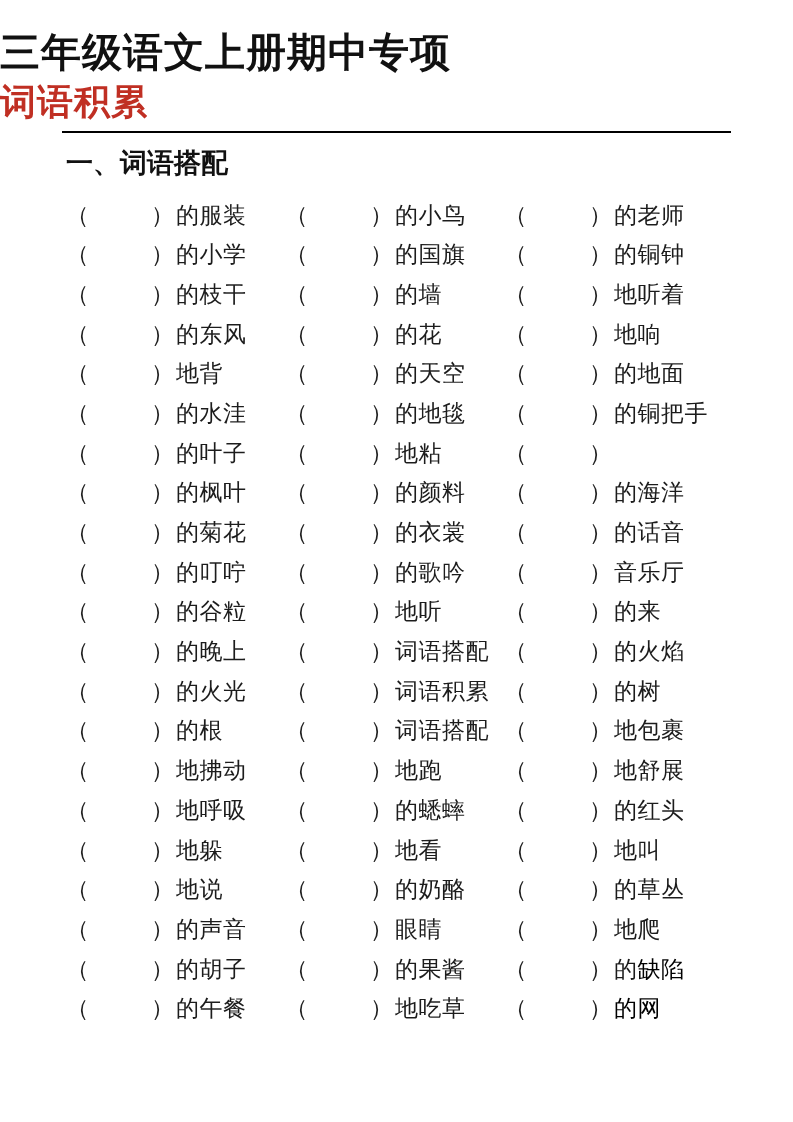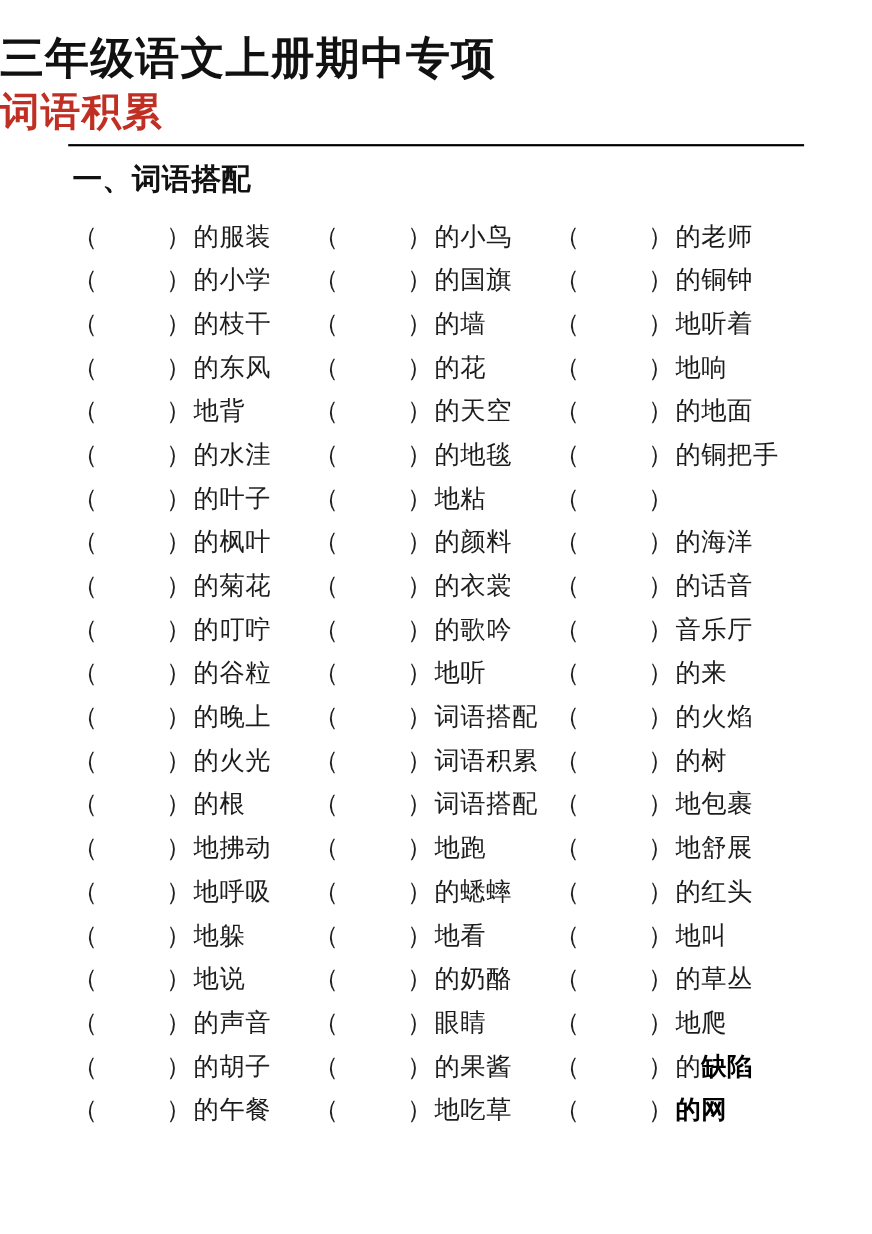--- a/index.html
+++ b/index.html
@@ -66,21 +66,21 @@
   }
   .blank {
     display: inline-block;
     width: 62px;
   }
   .label {
     margin-left: 2px;
     color: #1c1c1c;
     letter-spacing: 0.5px;
   }
-  .label b { font-weight: 700; color: #000; }
+  .label b { font-weight: 400; color: #000; }
 </style>
 </head>
 <body>
 
 <h1 class="doc-title">三年级语文上册期中专项</h1>
 <h2 class="doc-subtitle" style="color: rgb(192, 47, 35);">词语积累</h2>
 <hr class="rule">
 <h3 class="section-heading">一、词语搭配</h3>
 
 <div class="word-grid">

